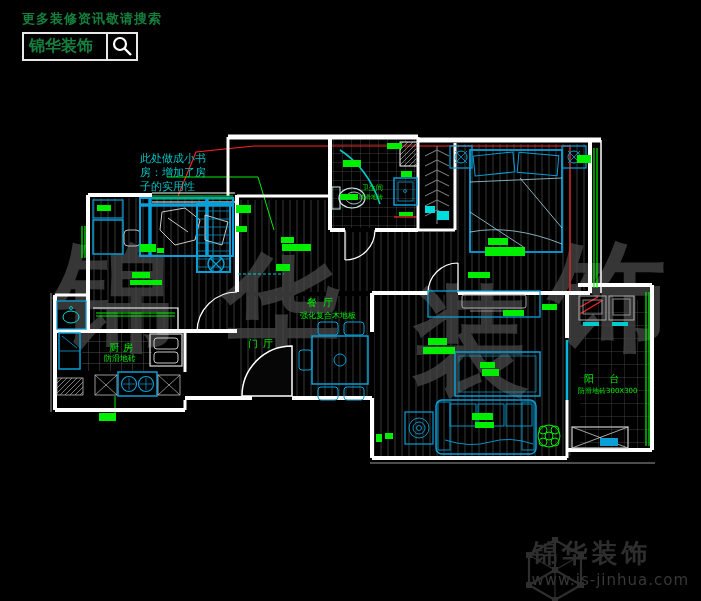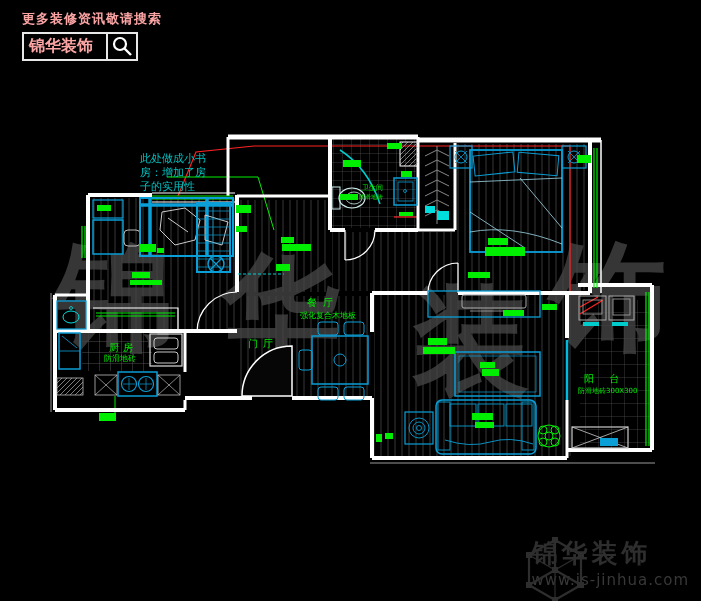--- a/index.html
+++ b/index.html
@@ -1,18 +1,18 @@
 <!DOCTYPE html>
 <html><head>
 <meta charset="utf-8">
 <style>
   html,body{margin:0;padding:0;background:#000;}
   body{width:701px;height:601px;position:relative;overflow:hidden;
        font-family:"DejaVu Sans","Liberation Sans",sans-serif;}
-  .hdr{position:absolute;left:22px;top:10px;color:#fca5a5;z-index:5;}
+  .hdr{position:absolute;left:22px;top:10px;color:#15803d;z-index:5;}
   .hdr-tagline{font-size:13px;font-weight:bold;letter-spacing:1px;white-space:nowrap;}
   .hdr-box{margin-top:4px;border:2px solid #e8e8e8;display:flex;align-items:center;width:112px;height:25px;}
   .hdr-brand{font-size:16px;font-weight:bold;padding:0 5px;white-space:nowrap;flex:1;}
   .hdr-sep{width:2px;height:25px;background:#e8e8e8;}
   .hdr-mag{width:28px;height:25px;position:relative;}
   .ftr{position:absolute;right:12px;bottom:12px;display:flex;align-items:center;z-index:5;}
   .ftr-txt{margin-left:8px;}
   .ftr-brand{font-size:26px;font-weight:bold;color:#2e2e2e;letter-spacing:4px;white-space:nowrap;}
   .ftr-url{font-size:15px;color:#383838;letter-spacing:1px;}
   svg{position:absolute;left:0;top:0;}

